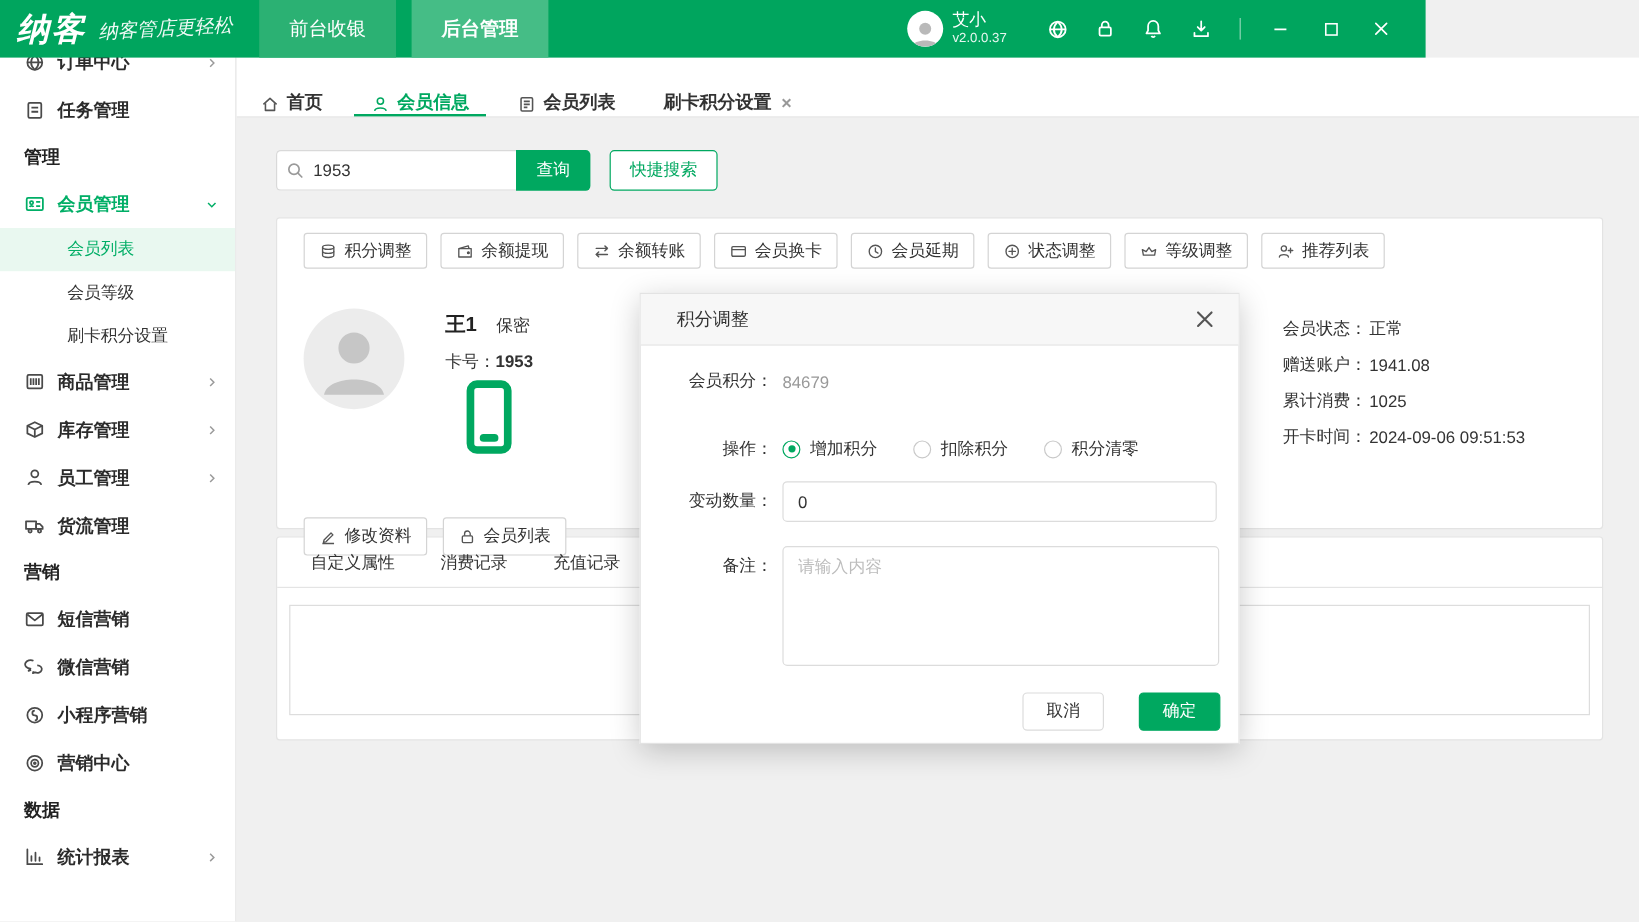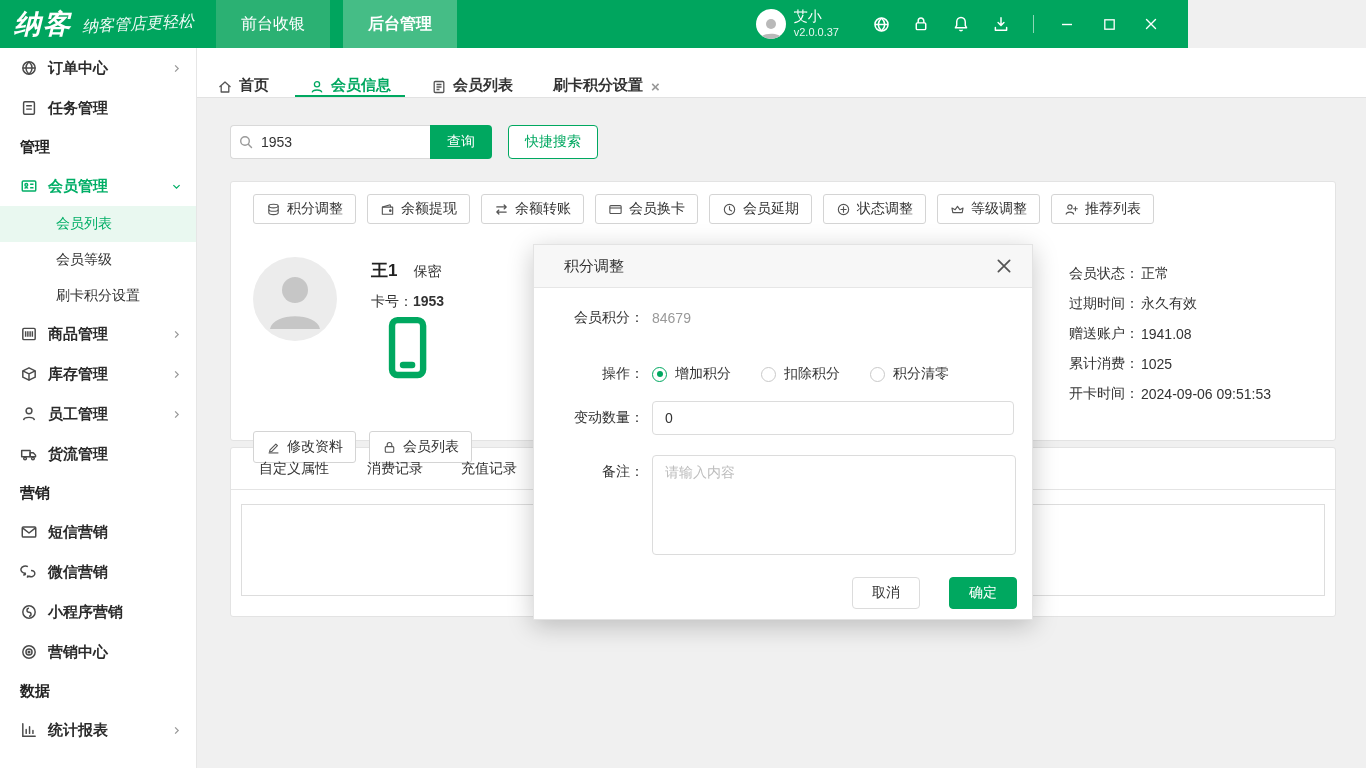--- a/index.html
+++ b/index.html
@@ -18,21 +18,21 @@
   .userbox { display:flex; align-items:center; cursor:pointer; margin-right:22px; }
   .avatar-sm { width:30px; height:30px; border-radius:50%; background:#fff; overflow:hidden; display:flex; align-items:flex-end; justify-content:center; }
   .usercol { display:flex; flex-direction:column; margin-left:8px; line-height:1.25; }
   .usercol .uname { font-size:14px; }
   .usercol .ver { font-size:11px; opacity:.9; }
   .tico { width:20px; height:20px; margin:0 10px; cursor:pointer; display:flex; align-items:center; justify-content:center; }
   .vsep { width:1px; height:18px; background:rgba(255,255,255,.55); margin:0 12px; }
   .winbtn { width:18px; height:18px; margin:0 12px; cursor:pointer; display:flex; align-items:center; justify-content:center; }
 
   
-  .sidebar { position:absolute; top:48px; left:0; bottom:0; width:197px; background:#fff; border-right:1px solid #e6e6e6; z-index:20; overflow:hidden; }
+  .sidebar { position:absolute; top:32px; left:0; bottom:0; width:197px; background:#fff; border-right:1px solid #e6e6e6; z-index:20; overflow:hidden; }
   .side-item { height:40px; display:flex; align-items:center; padding:0 14px 0 20px; font-size:15px; font-weight:600; color:#2b2b2b; cursor:pointer; white-space:nowrap; }
   .side-item .sico { width:18px; height:18px; margin-right:10px; color:#4a4a4a; flex-shrink:0; }
   .side-item .chev { margin-left:auto; color:#9a9a9a; }
   .side-item.active { color:#00ae66; }
   .side-item.active .sico, .side-item.active .chev { color:#00ae66; }
   .side-header { height:38px; display:flex; align-items:center; padding-left:20px; font-size:15px; font-weight:700; color:#222; }
   .side-sub { height:36px; display:flex; align-items:center; padding-left:56px; font-size:14px; font-weight:500; color:#333; cursor:pointer; }
   .side-sub.selected { background:#e9f8f0; color:#00ae66; }
 
   
@@ -499,24 +499,20 @@
             <span>会员列表</span>
           </button>
         </div>
       </div>
       <div class="member-fields">
         <div class="frow">
             <span class="flabel">会员状态：</span>
             <span class="fvalue">正常</span>
           </div>
         <div class="frow">
-            <span class="flabel">过期时间：</span>
-            <span class="fvalue">永久有效</span>
-          </div>
-        <div class="frow">
             <span class="flabel">赠送账户：</span>
             <span class="fvalue">1941.08</span>
           </div>
         <div class="frow">
             <span class="flabel">累计消费：</span>
             <span class="fvalue">1025</span>
           </div>
         <div class="frow">
             <span class="flabel">开卡时间：</span>
             <span class="fvalue">2024-09-06 09:51:53</span>

